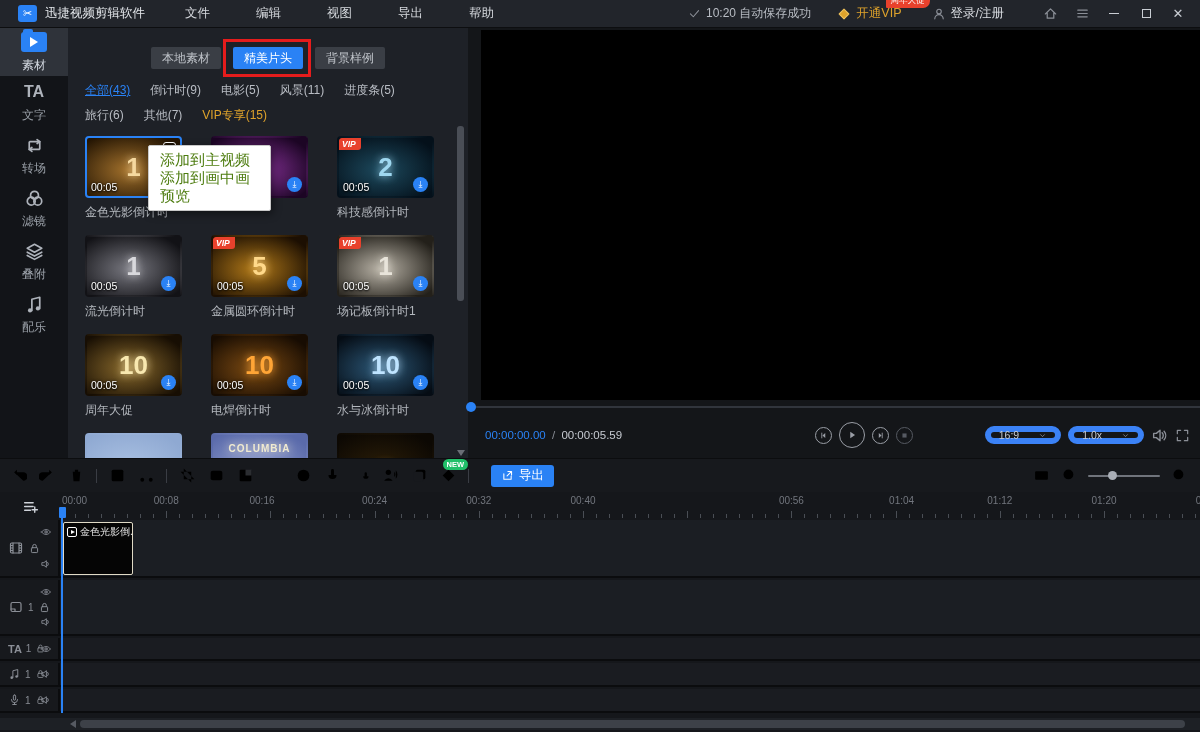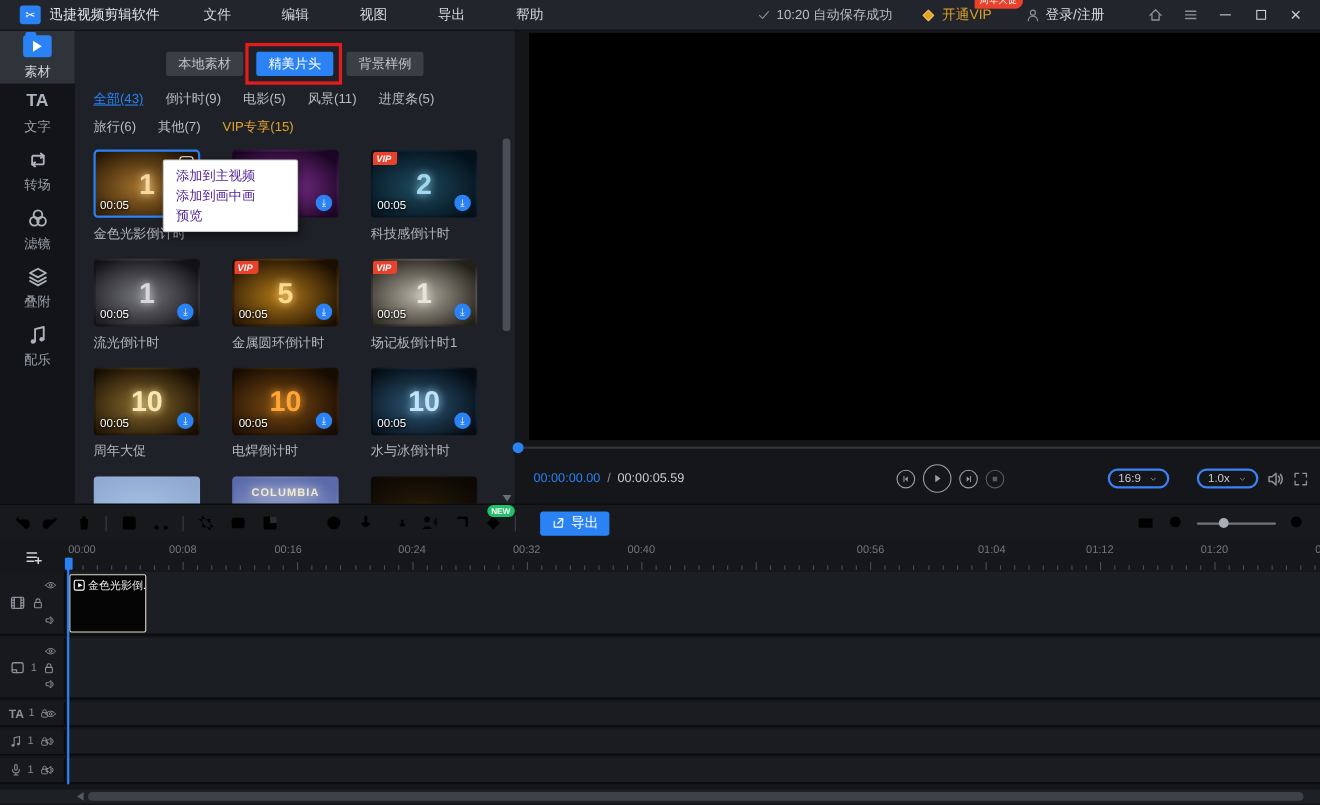--- a/index.html
+++ b/index.html
@@ -73,40 +73,40 @@
   .t-play { position:absolute; right:4px; top:4px; width:13px; height:13px; border:1.4px solid #fff; border-radius:3px;
     background:rgba(0,0,0,.35); display:flex; align-items:center; justify-content:center; }
   .t-play::after { content:""; border-left:5px solid #fff; border-top:3px solid transparent; border-bottom:3px solid transparent; margin-left:1px; }
   .t-label { margin-top:6px; font-size:12px; color:#b4b8be; white-space:nowrap; overflow:hidden; text-overflow:ellipsis; width:97px; }
   .vscroll { position:absolute; right:3px; top:98px; width:8px; height:330px; }
   .vthumb { position:absolute; top:0; left:0; width:7px; height:175px; background:#4a4e56; border-radius:3px; }
   .varrow { position:absolute; left:0; bottom:0; width:0; height:0; border-left:4px solid transparent;
     border-right:4px solid transparent; border-top:6px solid #6a6e76; }
   .ctxmenu { position:absolute; left:80px; top:117px; width:123px; background:#fff; border:1px solid #c9c9c9;
     border-radius:2px; box-shadow:2px 3px 8px rgba(0,0,0,.45); padding:5px 0; z-index:20; }
-  .ctxmenu .mi { height:18px; line-height:18px; padding-left:11px; color:#4c1d95; font-size:12px; cursor:pointer; }
+  .ctxmenu .mi { height:18px; line-height:18px; padding-left:11px; color:#4d7c0f; font-size:15px; cursor:pointer; }
 
   
   #player { position:absolute; left:468px; top:28px; width:732px; height:430px; background:#141619; }
   .video { position:absolute; left:13px; top:2px; width:719px; height:370px; background:#000; }
   .progress { position:absolute; left:0; top:377px; width:732px; height:4px; }
   .pline { position:absolute; left:0; top:1px; width:100%; height:2px; background:#31353c; }
   .pdot { position:absolute; left:-2px; top:-3px; width:10px; height:10px; border-radius:50%; background:#2a82f5; cursor:pointer; }
   .pcontrols { position:absolute; left:0; top:384px; width:732px; height:46px; display:flex; align-items:center; }
   .ptime { position:absolute; left:17px; font-size:11.5px; color:#c6cad1; }
   .ptime .cur { color:#2a82f5; }
   .ptime .sep { color:#8b8f97; margin:0 3px; }
   .transport { position:absolute; left:347px; display:flex; align-items:center; gap:7px; }
   .tbtn { width:17px; height:17px; border:1.2px solid #9a9ea6; border-radius:50%; color:#9a9ea6;
     display:flex; align-items:center; justify-content:center; cursor:pointer; }
   .tbtn.big { width:26px; height:26px; }
   .tbtn.dim { border-color:#565a62; color:#565a62; }
   .pright { position:absolute; right:10px; display:flex; align-items:center; gap:7px; }
-  .pill { height:18px; border:2px solid #3b82f6; border-radius:9px; display:flex; align-items:center; gap:7px;
-    padding:0 8px; color:#c6cad1; font-size:10.5px; cursor:pointer;margin-left:18px; }
+  .pill { height:18px; border:6px solid #3b82f6; border-radius:9px; display:flex; align-items:center; gap:19px;
+    padding:0 8px; color:#c6cad1; font-size:10.5px; cursor:pointer; }
   .pill .ic { color:#9a9ea6; }
 
   
   #toolbar { position:absolute; left:0; top:458px; width:1200px; height:34px; background:#17191d;
     border-top:1px solid #0c0d0f; display:flex; align-items:center; }
   .tgroup-left { display:flex; align-items:center; gap:11px; padding-left:9px; }
   .tbi { width:18px; height:18px; display:flex; align-items:center; justify-content:center; color:#8b8f97; cursor:pointer; position:relative; }
   .tbi.dis { color:#565a62; }
   .tdiv { width:1px; height:14px; background:#3a3d44; }
   .new-badge { position:absolute; top:-8px; right:-11px; background:#21c06a; color:#fff; font-size:7.5px;

